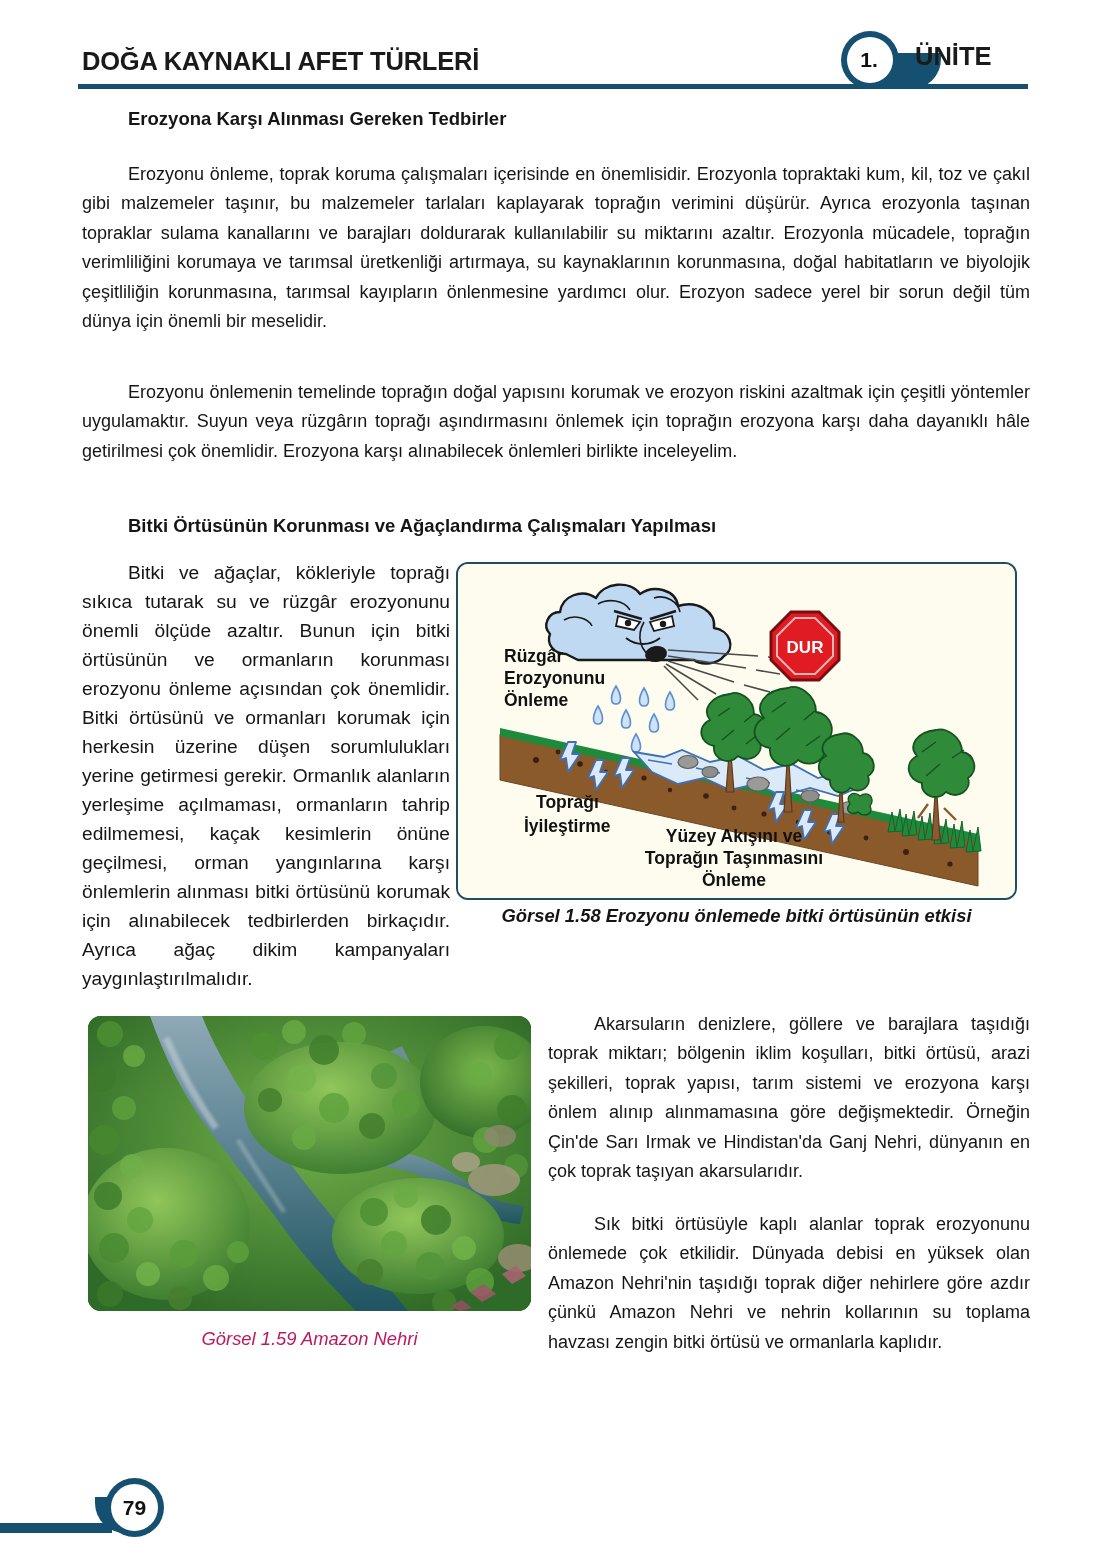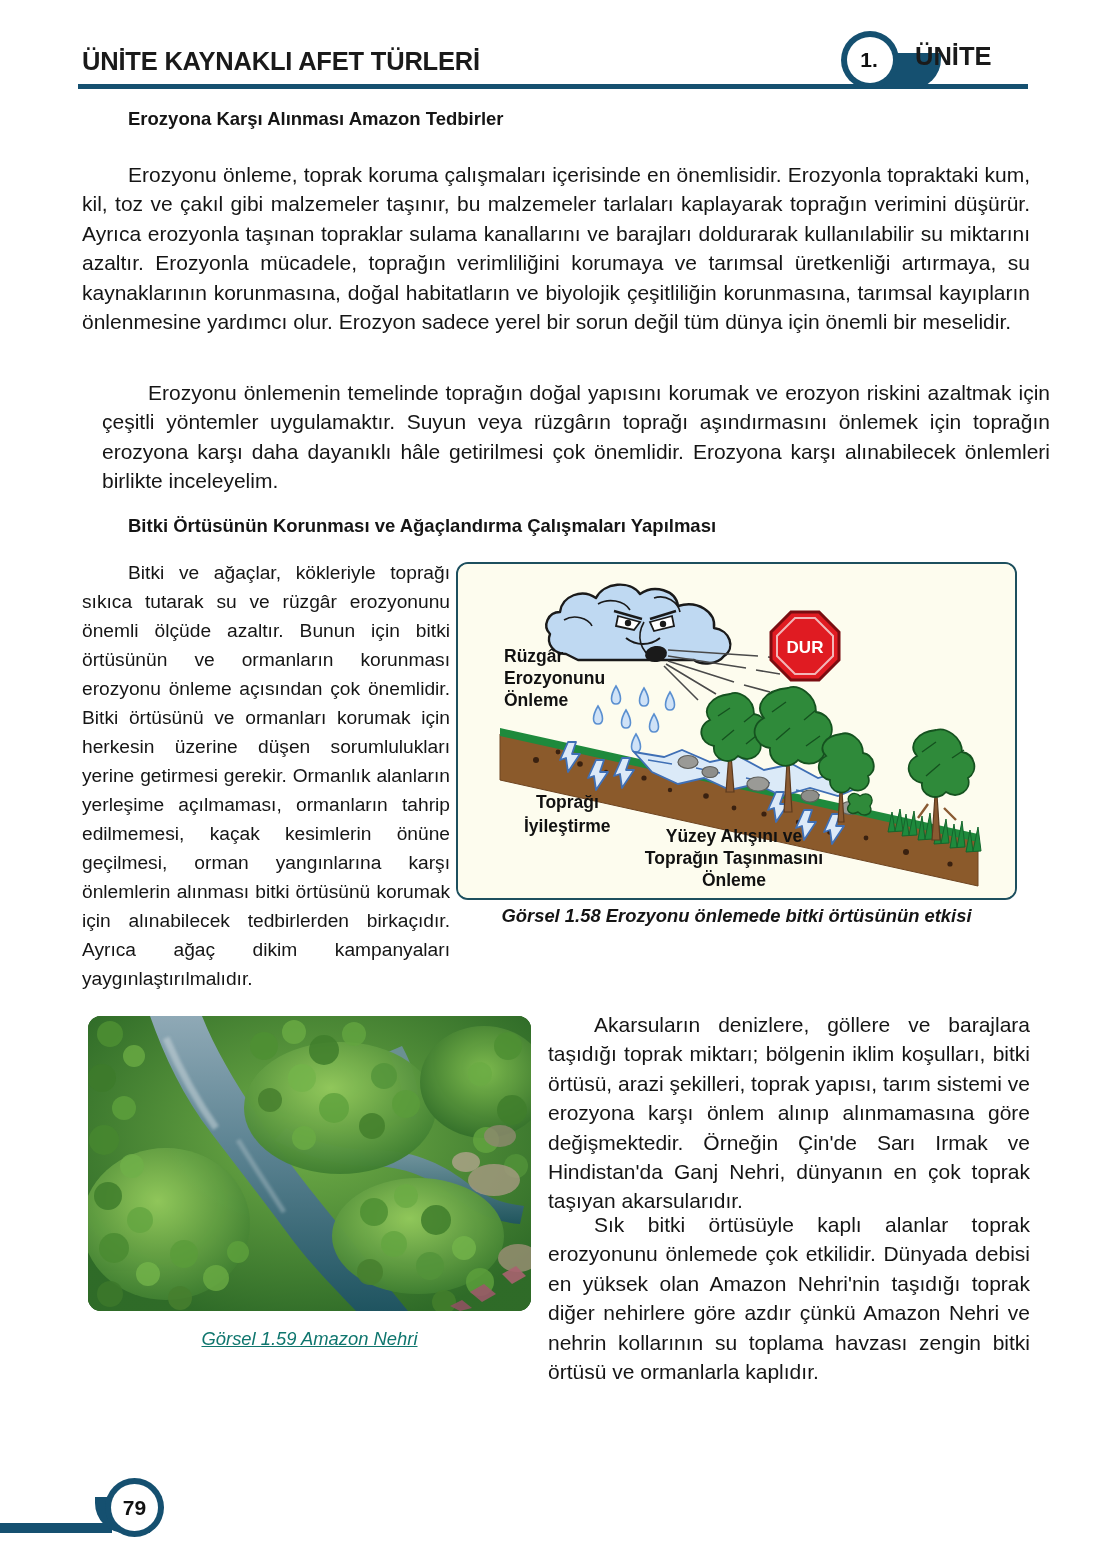--- a/index.html
+++ b/index.html
@@ -76,32 +76,32 @@
   
   .subhead {
     position: absolute;
     font-size: 18.5px;
     font-weight: bold;
     color: #151515;
     white-space: nowrap;
   }
   .para {
     position: absolute;
-    font-size: 21px;
+    font-size: 18px;
     line-height: 29.4px;
     color: #151515;
     text-align: justify;
     text-indent: 46px;
     hyphens: manual;
   }
   .para.narrow { text-align: justify; }
 
   #subhead-1 { left: 128px; top: 108px; }
   #para-1    { left: 82px;  top: 160px;  width: 948px; }
-  #para-2    { left: 82px;  top: 378px;  width: 948px; margin-left: 20px; }
+  #para-2    { left: 82px;  top: 378px;  width: 948px; }
   #subhead-2 { left: 128px; top: 504px; margin-top: 11px; }
 
   #para-3 {
     left: 82px; top: 558px; width: 368px;
     font-size: 19.2px; line-height: 29.0px;
   }
 
   
   #figure-158 {
     position: absolute;
@@ -134,22 +134,21 @@
     background: #2d5a22;
   }
   #figure-159 svg { display: block; }
   #caption-159 {
     position: absolute;
     left: 88px; top: 1328px;
     width: 443px;
     text-align: center;
     font-size: 18.4px;
     font-style: italic;
-    color: #0f766e;
-    text-decoration: underline;
+    color: #be185d;
   }
 
   #para-4 { left: 548px; top: 1010px; width: 482px; }
   #para-5 { left: 548px; top: 1210px; width: 482px; }
 
   
   #footer {
     position: absolute;
     left: 0; top: 1478px;
     width: 1105px; height: 81px;
@@ -190,32 +189,32 @@
     font-weight: bold;
     fill: #111111;
   }
 </style>
 </head>
 <body>
 
 <div id="page">
 
   <div id="header">
-    <div id="header-title">ÜNİTE KAYNAKLI AFET TÜRLERİ</div>
+    <div id="header-title">DOĞA KAYNAKLI AFET TÜRLERİ</div>
     <div id="header-rule"></div>
 
     <div id="unit-badge">
       <div id="unit-badge-tail"></div>
       <div id="unit-badge-outer"></div>
       <div id="unit-badge-inner">1.</div>
       <div id="unit-badge-label">ÜNİTE</div>
     </div>
   </div>
 
-  <div class="subhead" id="subhead-1">Erozyona Karşı Alınması Amazon Tedbirler</div>
+  <div class="subhead" id="subhead-1">Erozyona Karşı Alınması Gereken Tedbirler</div>
   <div class="para" id="para-1">Erozyonu önleme, toprak koruma çalışmaları içerisinde en önemlisidir. Erozyonla topraktaki kum, kil, toz ve çakıl gibi malzemeler taşınır, bu malzemeler tarlaları kaplayarak toprağın verimini düşürür. Ayrıca erozyonla taşınan topraklar sulama kanallarını ve barajları doldurarak kullanılabilir su miktarını azaltır. Erozyonla mücadele, toprağın verimliliğini korumaya ve tarımsal üretkenliği artırmaya, su kaynaklarının korunmasına, doğal habitatların ve biyolojik çeşitliliğin korunmasına, tarımsal kayıpların önlenmesine yardımcı olur. Erozyon sadece yerel bir sorun değil tüm dünya için önemli bir meselidir.</div>
   <div class="para" id="para-2">Erozyonu önlemenin temelinde toprağın doğal yapısını korumak ve erozyon riskini azaltmak için çeşitli yöntemler uygulamaktır. Suyun veya rüzgârın toprağı aşındırmasını önlemek için toprağın erozyona karşı daha dayanıklı hâle getirilmesi çok önemlidir. Erozyona karşı alınabilecek önlemleri birlikte inceleyelim.</div>
   <div class="subhead" id="subhead-2">Bitki Örtüsünün Korunması ve Ağaçlandırma Çalışmaları Yapılması</div>
   <div class="para narrow" id="para-3">Bitki ve ağaçlar, kökleriyle toprağı sıkıca tutarak su ve rüzgâr erozyonunu önemli ölçüde azaltır. Bunun için bitki örtüsünün ve ormanların korunması erozyonu önleme açısından çok önemlidir. Bitki örtüsünü ve ormanları korumak için herkesin üzerine düşen sorumlulukları yerine getirmesi gerekir. Ormanlık alanların yerleşime açılmaması, ormanların tahrip edilmemesi, kaçak kesimlerin önüne geçilmesi, orman yangınlarına karşı önlemlerin alınması bitki örtüsünü korumak için alınabilecek tedbirlerden birkaçıdır. Ayrıca ağaç dikim kampanyaları yaygınlaştırılmalıdır.</div>
 
   <div id="figure-158">
     <svg width="557" height="334" viewBox="0 0 557 334" xmlns="http://www.w3.org/2000/svg">
       <rect x="0" y="0" width="557" height="334" fill="#fdfcee"></rect>
 
       <g>

